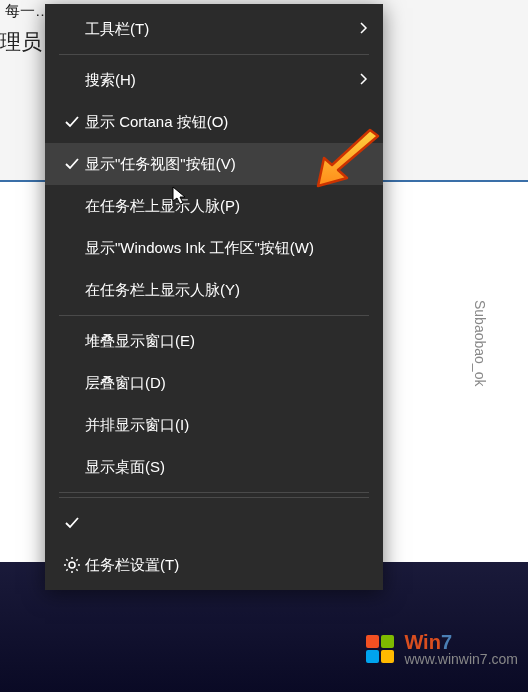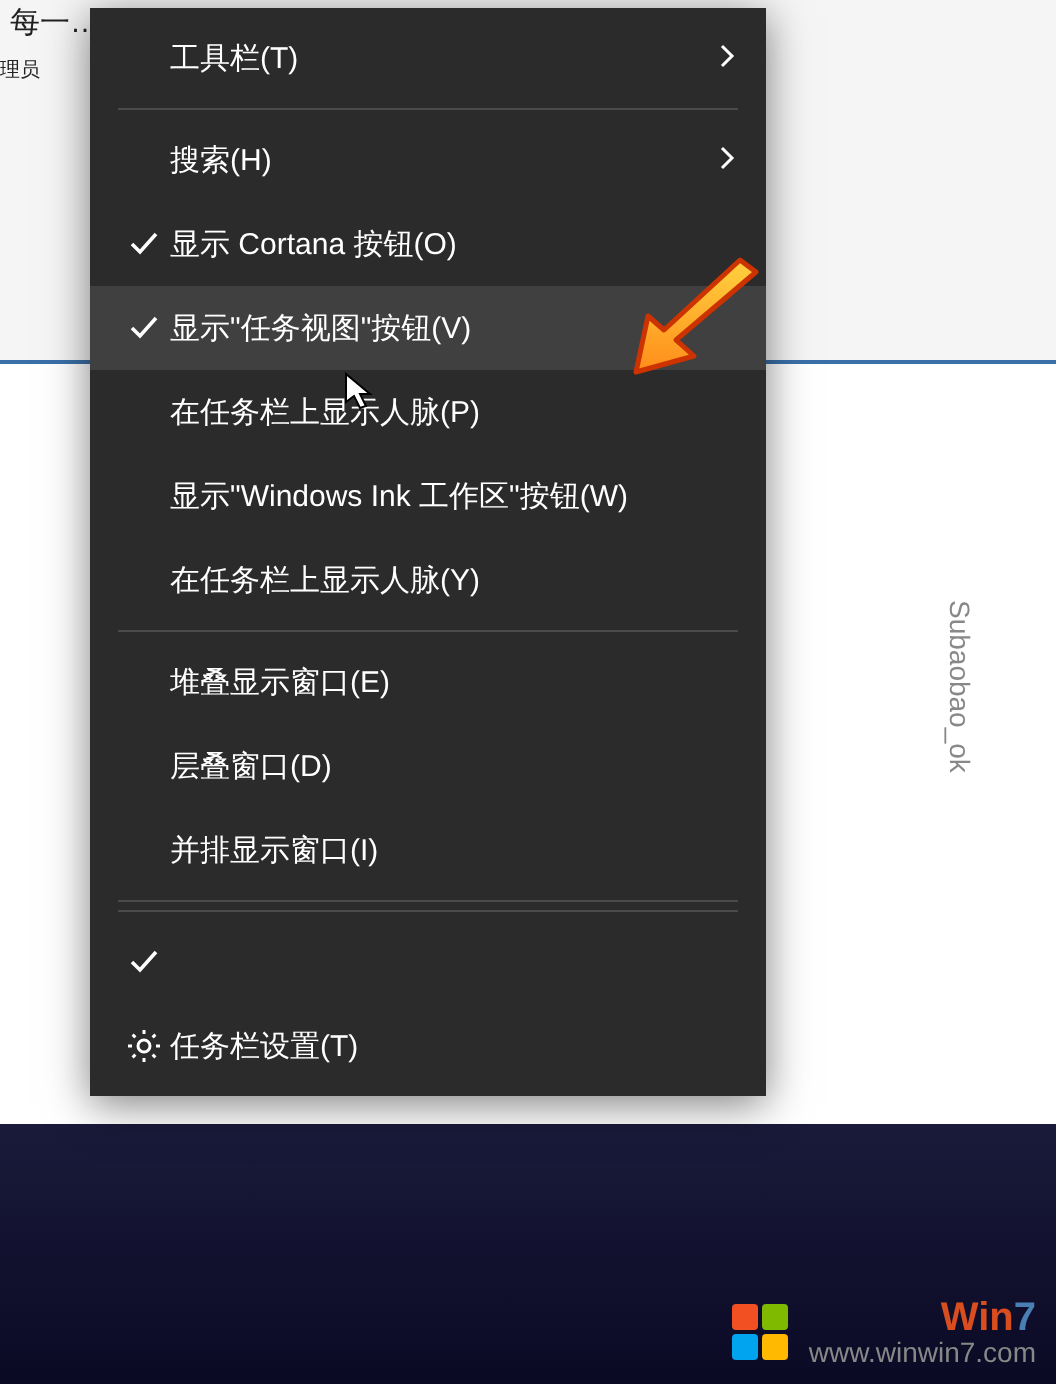--- a/index.html
+++ b/index.html
@@ -29,21 +29,21 @@
       top: 2px;
       left: 5px;
       color: #222;
       font-size: 15px;
     }
     .bg-text2 {
       position: absolute;
       top: 28px;
       left: 0;
       color: #222;
-      font-size: 10px;
+      font-size: 21px;
     }
     .bg-divider {
       position: absolute;
       top: 180px;
       width: 528px;
       height: 2px;
       background: #3a6fa8;
     }
     .bg-mid {
       position: absolute;
@@ -125,26 +125,25 @@
     }
     .cursor {
       position: absolute;
       top: 186px;
       left: 172px;
       z-index: 50;
       pointer-events: none;
     }
     .win7-logo {
       position: absolute;
-      bottom: 8px;
+      bottom: 25px;
       right: 10px;
       display: flex;
       align-items: center;
       gap: 6px;
-      text-align: right;
     }
     .win7-flag {
       width: 36px;
       height: 36px;
       display: grid;
       grid-template-columns: 1fr 1fr;
       grid-template-rows: 1fr 1fr;
       gap: 2px;
       border-radius: 50%;
       padding: 4px;
@@ -250,20 +249,24 @@
   <div class="menu-item">
     <span class="check-slot"></span>
     <span class="item-label">层叠窗口(D)</span>
   </div>
 
   <div class="menu-item">
     <span class="check-slot"></span>
     <span class="item-label">并排显示窗口(I)</span>
   </div>
 
+  <div class="menu-item">
+    <span class="check-slot"></span>
+    <span class="item-label">显示桌面(S)</span>
+  </div>
 
   <div class="separator"></div>
 
 
   <div class="separator"></div>
 
   <div class="menu-item">
     <span class="check-slot check-icon">
       <svg width="16" height="16" viewBox="0 0 16 16">
           <path d="M2 8 L6 12 L14 3" stroke="#fff" stroke-width="1.8" fill="none"></path>

